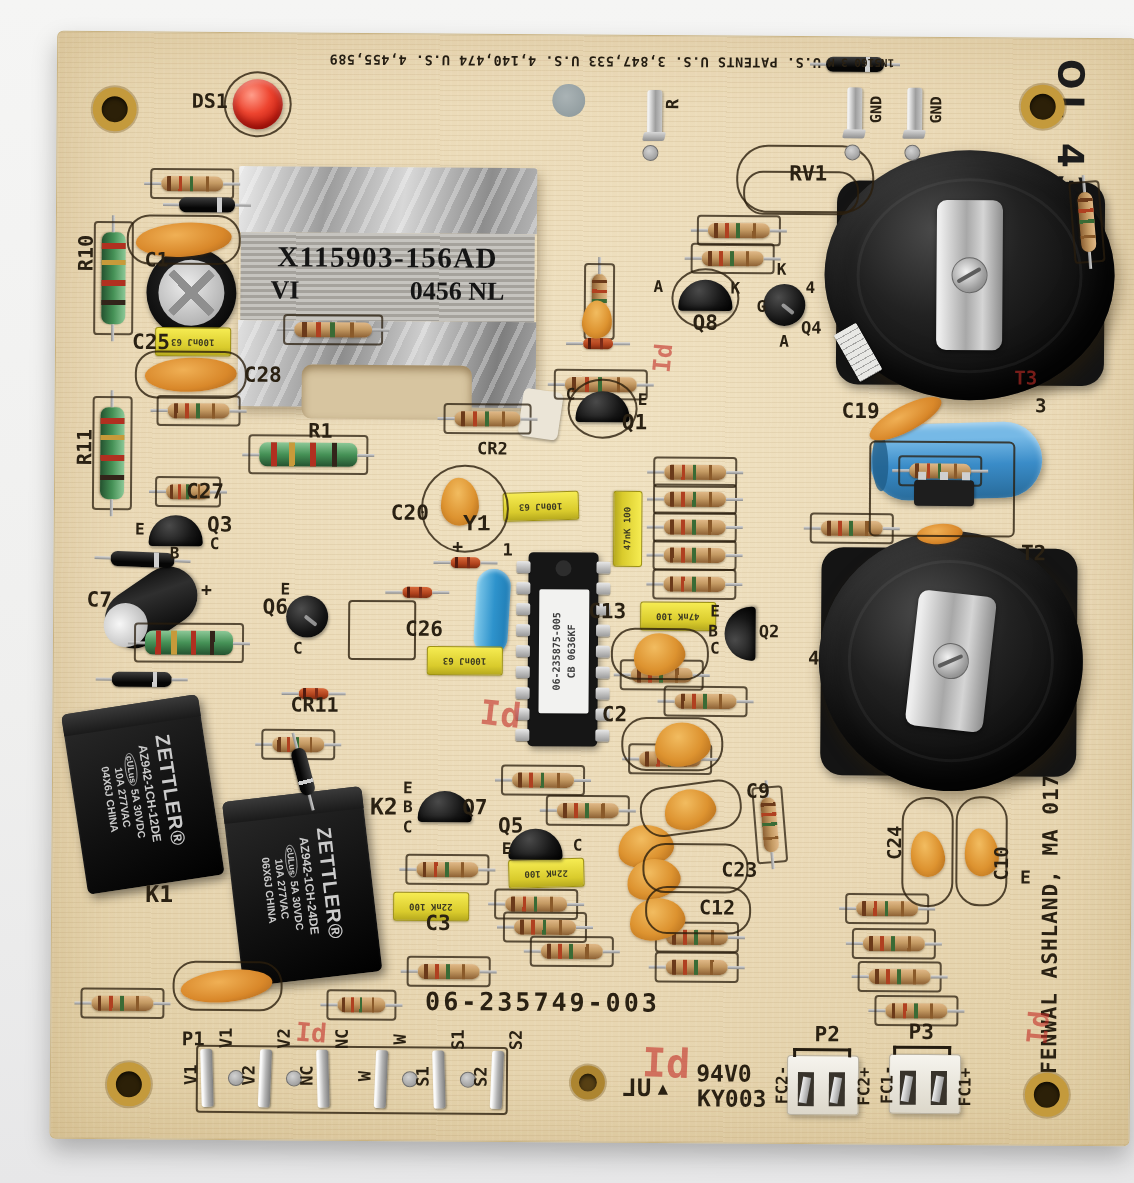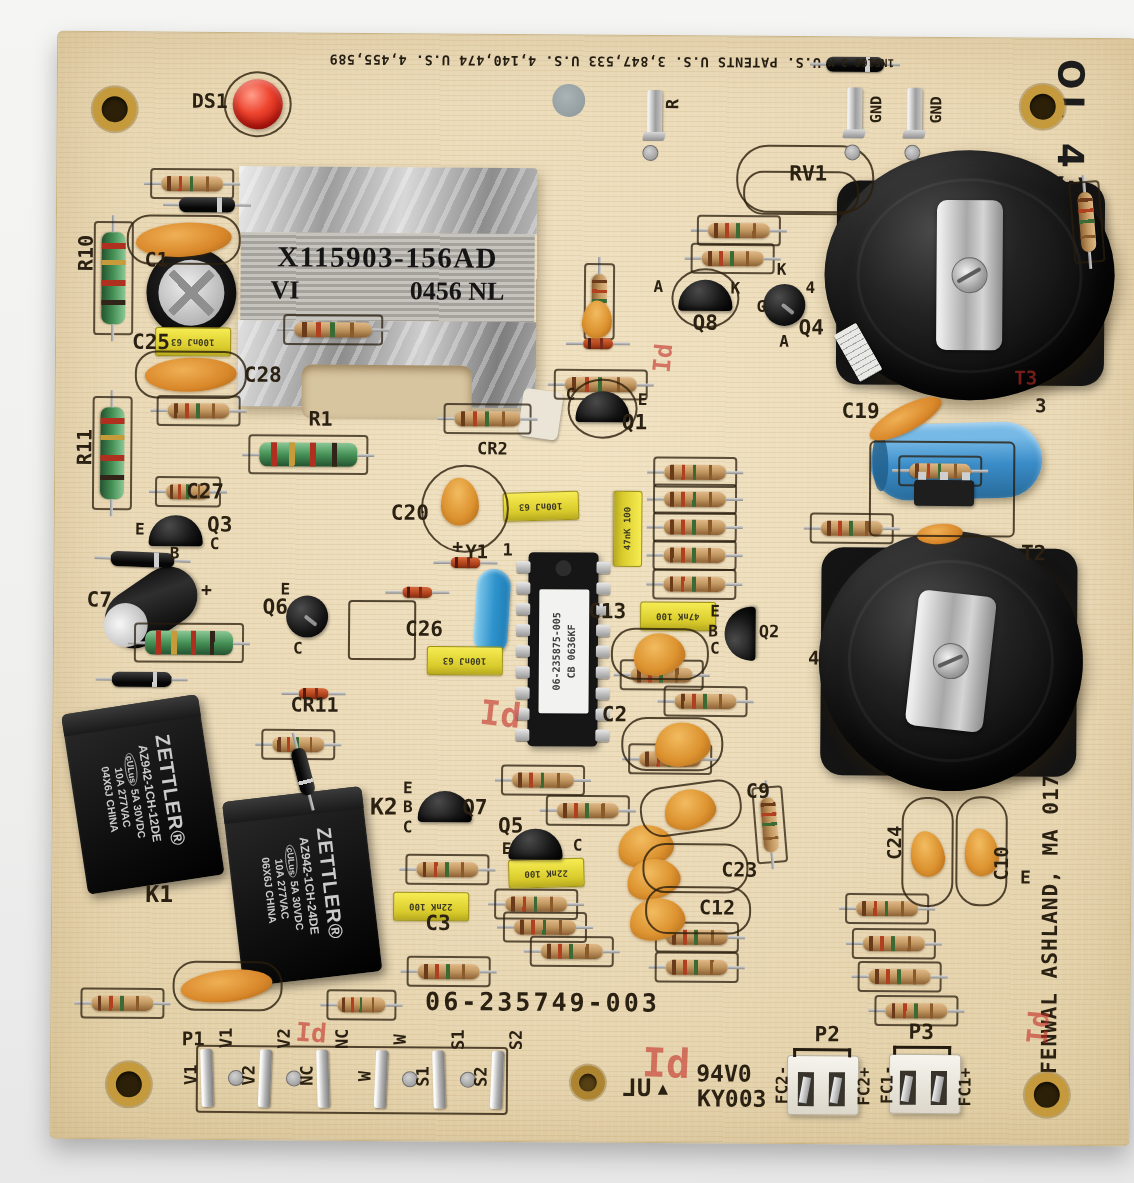--- a/index.html
+++ b/index.html
@@ -602,26 +602,26 @@
       <span class="lbl" style="left: 670px; top: 103px; font-size: 17px; transform: translate(-50%, -50%) rotate(-90deg);">R</span>
       <span class="lbl" style="left: 874px; top: 107px; font-size: 15px; transform: translate(-50%, -50%) rotate(-90deg);">GND</span>
       <span class="lbl" style="left: 934px; top: 107px; font-size: 15px; transform: translate(-50%, -50%) rotate(-90deg);">GND</span>
       <span class="lbl" style="left: 858px; top: 60px; font-size: 11px; transform: translate(-50%, -50%) rotate(180deg);">1N5160 3 M</span>
       <span class="lbl" style="left: 806px; top: 172px; font-size: 21px; transform: translate(-50%, -50%) rotate(0deg);">RV1</span>
       <span class="lbl" style="left: 84px; top: 256px; font-size: 20px; transform: translate(-50%, -50%) rotate(-90deg);">R10</span>
       <span class="lbl" style="left: 155px; top: 262px; font-size: 20px; transform: translate(-50%, -50%) rotate(0deg);">C1</span>
       <span class="lbl" style="left: 150px; top: 345px; font-size: 21px; transform: translate(-50%, -50%) rotate(0deg);">C25</span>
       <span class="lbl" style="left: 262px; top: 377px; font-size: 21px; transform: translate(-50%, -50%) rotate(0deg);">C28</span>
       <span class="lbl" style="left: 84px; top: 450px; font-size: 20px; transform: translate(-50%, -50%) rotate(-90deg);">R11</span>
-      <span class="lbl" style="left: 320px; top: 420px; font-size: 20px; transform: translate(-50%, -50%) rotate(0deg);">R1</span>
+      <span class="lbl" style="left: 320px; top: 432px; font-size: 20px; transform: translate(-50%, -50%) rotate(0deg);">R1</span>
       <span class="lbl" style="left: 205px; top: 494px; font-size: 21px; transform: translate(-50%, -50%) rotate(0deg);">C27</span>
       <span class="lbl" style="left: 492px; top: 449px; font-size: 17px; transform: translate(-50%, -50%) rotate(0deg);">CR2</span>
       <span class="lbl" style="left: 410px; top: 514px; font-size: 21px; transform: translate(-50%, -50%) rotate(0deg);">C20</span>
       <span class="lbl" style="left: 458px; top: 547px; font-size: 18px; transform: translate(-50%, -50%) rotate(0deg);">+</span>
-      <span class="lbl" style="left: 477px; top: 552px; font-size: 19px; transform: translate(-50%, -50%) rotate(0deg);">Y1</span>
+      <span class="lbl" style="left: 477px; top: 525px; font-size: 23px; transform: translate(-50%, -50%) rotate(0deg); font-family: Liberation Mono, monospace;">Y1</span>
       <span class="lbl" style="left: 508px; top: 550px; font-size: 17px; transform: translate(-50%, -50%) rotate(0deg);">1</span>
       <span class="lbl" style="left: 140px; top: 532px; font-size: 16px; transform: translate(-50%, -50%) rotate(0deg);">E</span>
       <span class="lbl" style="left: 220px; top: 527px; font-size: 21px; transform: translate(-50%, -50%) rotate(0deg);">Q3</span>
       <span class="lbl" style="left: 215px; top: 546px; font-size: 16px; transform: translate(-50%, -50%) rotate(0deg);">C</span>
       <span class="lbl" style="left: 175px; top: 556px; font-size: 16px; transform: translate(-50%, -50%) rotate(0deg);">B</span>
       <span class="lbl" style="left: 100px; top: 603px; font-size: 21px; transform: translate(-50%, -50%) rotate(0deg);">C7</span>
       <span class="lbl" style="left: 207px; top: 592px; font-size: 18px; transform: translate(-50%, -50%) rotate(0deg);">+</span>
       <span class="lbl" style="left: 286px; top: 591px; font-size: 16px; transform: translate(-50%, -50%) rotate(0deg);">E</span>
       <span class="lbl" style="left: 276px; top: 609px; font-size: 21px; transform: translate(-50%, -50%) rotate(0deg);">Q6</span>
       <span class="lbl" style="left: 299px; top: 650px; font-size: 16px; transform: translate(-50%, -50%) rotate(0deg);">C</span>
@@ -649,21 +649,21 @@
       <span class="lbl" style="left: 441px; top: 924px; font-size: 21px; transform: translate(-50%, -50%) rotate(0deg);">C3</span>
       <span class="lbl" style="left: 162px; top: 897px; font-size: 23px; transform: translate(-50%, -50%) rotate(0deg);">K1</span>
       <span class="lbl" style="left: 386px; top: 808px; font-size: 23px; transform: translate(-50%, -50%) rotate(0deg);">K2</span>
       <span class="lbl" style="left: 860px; top: 409px; font-size: 21px; transform: translate(-50%, -50%) rotate(0deg);">C19</span>
       <span class="lbl" style="left: 1040px; top: 402px; font-size: 19px; transform: translate(-50%, -50%) rotate(0deg);">3</span>
       <span class="lbl" style="left: 1034px; top: 550px; font-size: 21px; transform: translate(-50%, -50%) rotate(0deg);">T2</span>
       <span class="lbl" style="left: 815px; top: 656px; font-size: 19px; transform: translate(-50%, -50%) rotate(0deg);">4</span>
       <span class="lbl" style="left: 780px; top: 268px; font-size: 16px; transform: translate(-50%, -50%) rotate(0deg);">K</span>
       <span class="lbl" style="left: 760px; top: 305px; font-size: 16px; transform: translate(-50%, -50%) rotate(0deg);">G</span>
       <span class="lbl" style="left: 809px; top: 286px; font-size: 16px; transform: translate(-50%, -50%) rotate(0deg);">4</span>
-      <span class="lbl" style="left: 810px; top: 326px; font-size: 21px; transform: translate(-50%, -50%) rotate(0deg);">Q4</span>
+      <span class="lbl" style="left: 810px; top: 326px; font-size: 17px; transform: translate(-50%, -50%) rotate(0deg);">Q4</span>
       <span class="lbl" style="left: 783px; top: 340px; font-size: 16px; transform: translate(-50%, -50%) rotate(0deg);">A</span>
       <span class="lbl" style="left: 657px; top: 286px; font-size: 16px; transform: translate(-50%, -50%) rotate(0deg);">A</span>
       <span class="lbl" style="left: 734px; top: 287px; font-size: 16px; transform: translate(-50%, -50%) rotate(0deg);">K</span>
       <span class="lbl" style="left: 704px; top: 322px; font-size: 21px; transform: translate(-50%, -50%) rotate(0deg);">Q8</span>
       <span class="lbl" style="left: 570px; top: 394px; font-size: 16px; transform: translate(-50%, -50%) rotate(0deg);">C</span>
       <span class="lbl" style="left: 642px; top: 399px; font-size: 16px; transform: translate(-50%, -50%) rotate(0deg);">E</span>
       <span class="lbl" style="left: 634px; top: 422px; font-size: 21px; transform: translate(-50%, -50%) rotate(0deg);">Q1</span>
       <span class="lbl" style="left: 197px; top: 1041px; font-size: 19px; transform: translate(-50%, -50%) rotate(0deg);">P1</span>
       <div class="pinv" style="left: 211px; top: 1080px; transform: translate(-50%, -50%) rotate(-2deg);"></div>
       <span class="lbl" style="left: 230px; top: 1040px; font-size: 17px; transform: translate(-50%, -50%) rotate(-90deg);">V1</span>

